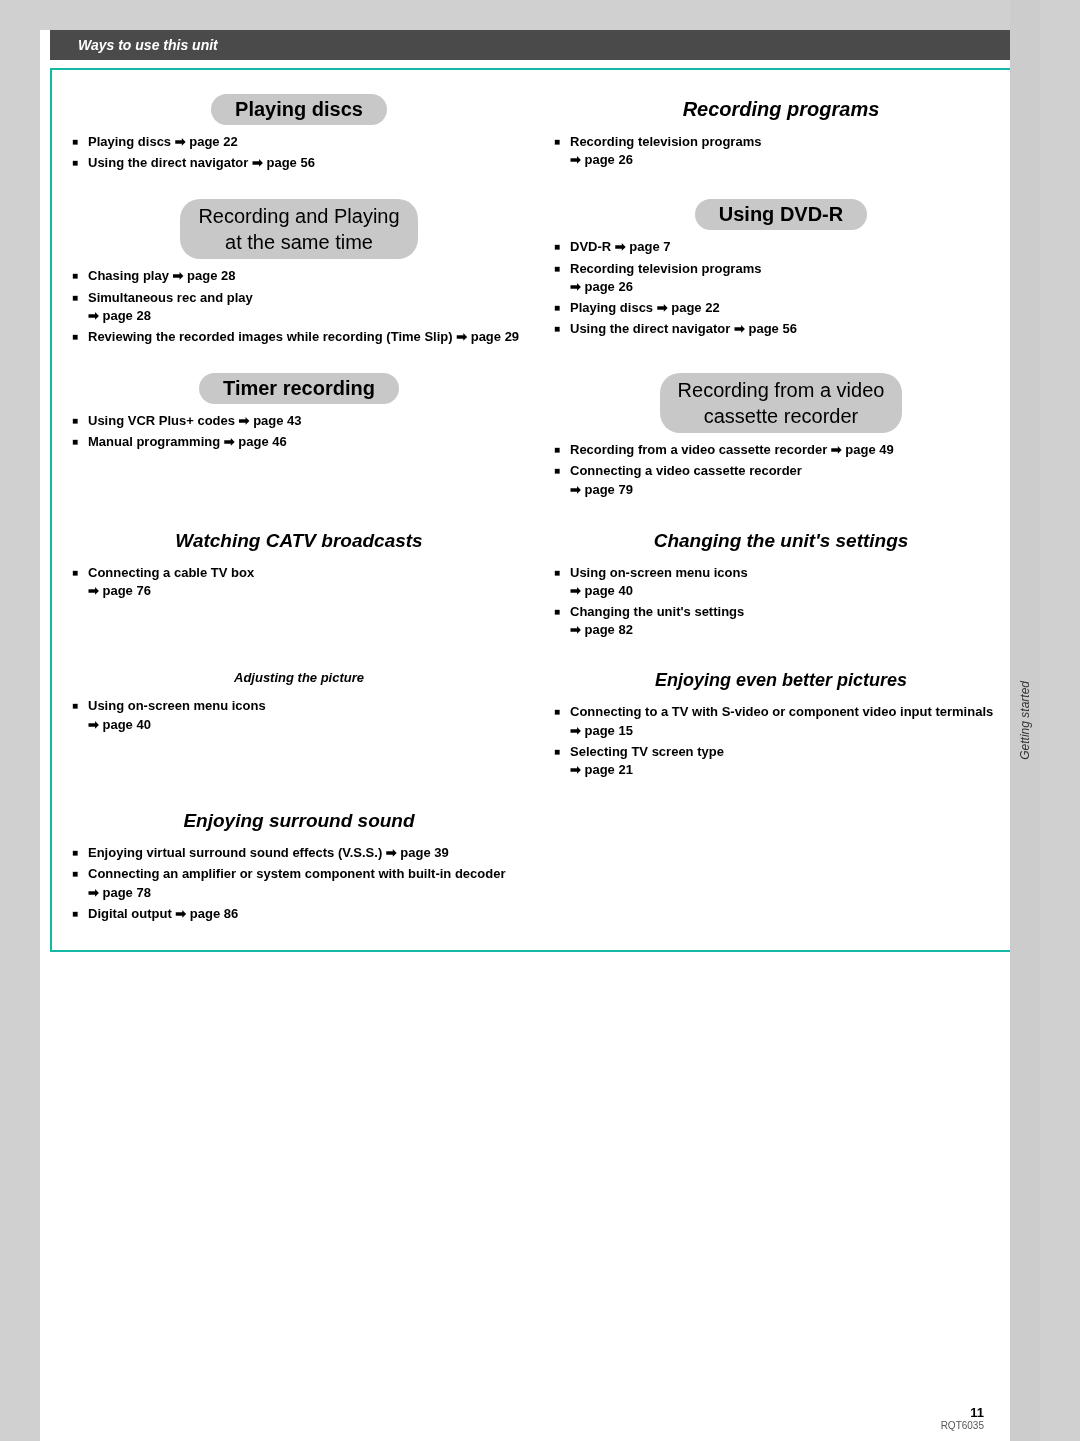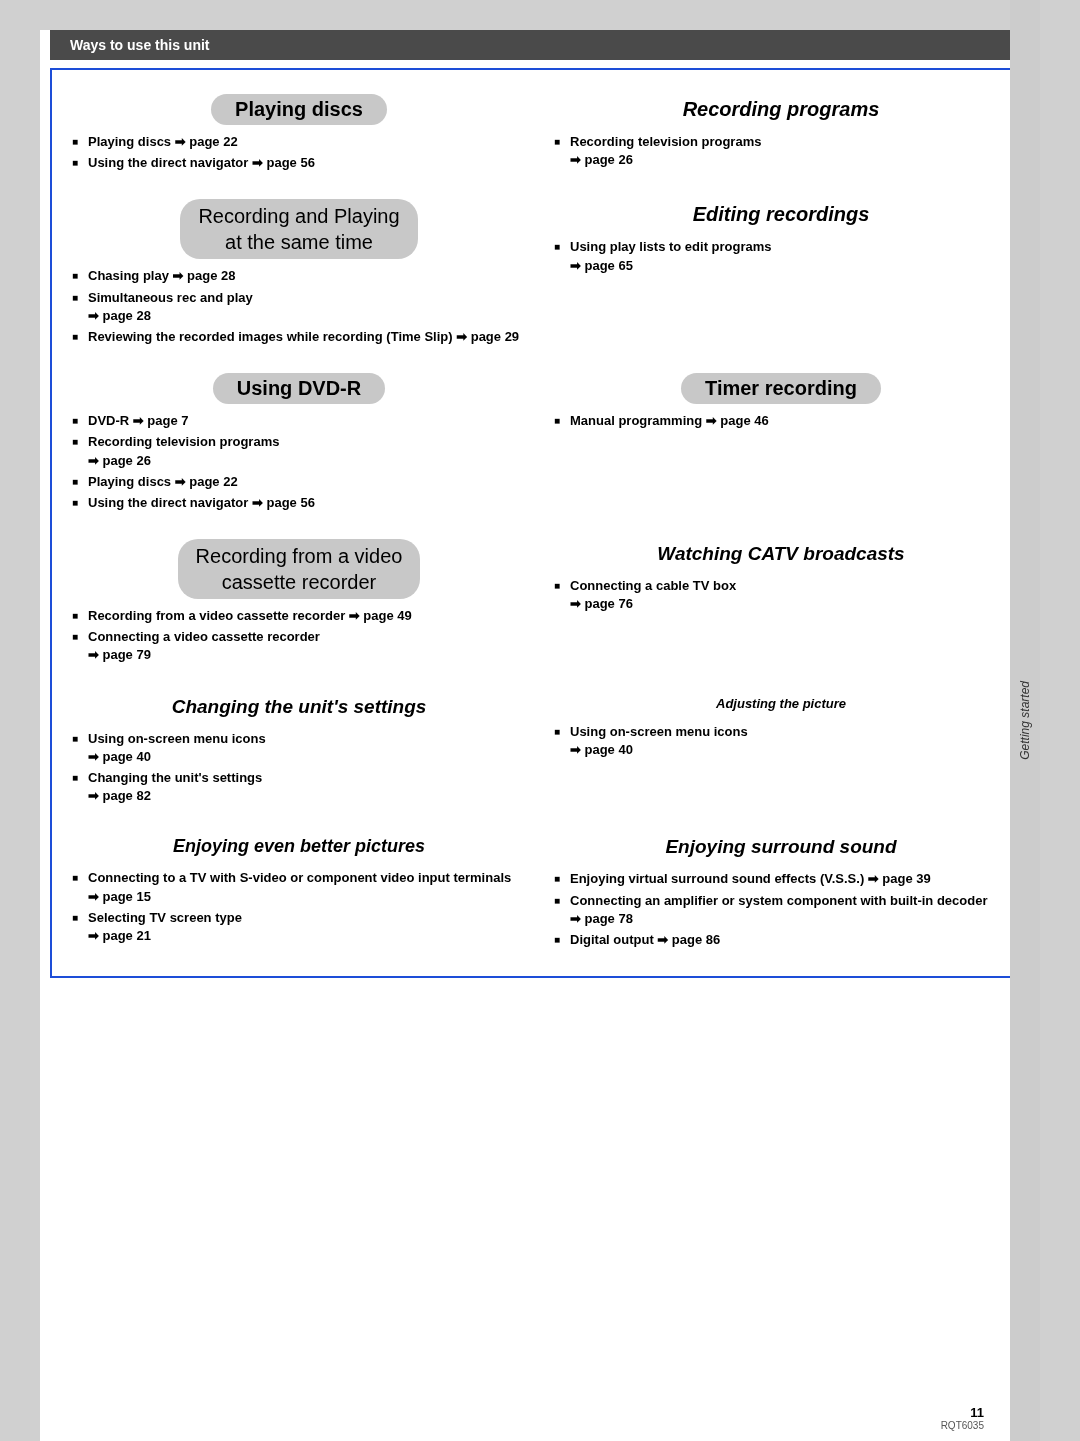--- a/index.html
+++ b/index.html
@@ -17,30 +17,31 @@
       min-height: 1441px;
       position: relative;
     }
     .top-bar {
       background: #d0d0d0;
       height: 30px;
       width: 100%;
     }
     .header-bar {
       background: #4a4a4a;
-      padding: 6px 20px;
+      padding: 6px 28px;
       margin: 0 10px;
+      font-style: italic;
     }
     .header-bar span {
       color: white;
       font-weight: bold;
       font-size: 14px;
     }
     .content-area {
-      border: 2px solid #1d4ed8;
+      border: 2px solid #14b8a6;
       margin: 8px 10px;
       padding: 16px;
       background: white;
       display: grid;
       grid-template-columns: 1fr 1fr;
       gap: 8px 20px;
     }
     .section {
       padding: 8px 0;
     }
@@ -160,46 +161,39 @@
       <div class="section-title-wrap">
         <div class="section-title-two-line">Recording and Playing<br>at the same time</div>
       </div>
       <ul class="section-items">
         <li>Chasing play ➡ page 28</li>
         <li>Simultaneous rec and play<br>➡ page 28</li>
         <li>Reviewing the recorded images while recording (Time Slip) ➡ page 29</li>
       </ul>
     </div>
 
-    <div class="section">
-      <div class="section-title-wrap">
-        <div class="section-title plain" style="background:transparent;">Editing recordings</div>
-      </div>
-      <ul class="section-items">
-        <li>Using play lists to edit programs<br>➡ page 65</li>
-      </ul>
-    </div>
 
     <div class="section">
       <div class="section-title-wrap">
         <div class="section-title">Using DVD-R</div>
       </div>
       <ul class="section-items">
         <li>DVD-R ➡ page 7</li>
         <li>Recording television programs<br>➡ page 26</li>
         <li>Playing discs ➡ page 22</li>
         <li>Using the direct navigator ➡ page 56</li>
       </ul>
     </div>
 
     <div class="section">
       <div class="section-title-wrap">
         <div class="section-title">Timer recording</div>
       </div>
       <ul class="section-items">
+        <li>Using VCR Plus+ codes ➡ page 43</li>
         <li>Manual programming ➡ page 46</li>
       </ul>
     </div>
 
     <div class="section">
       <div class="section-title-wrap">
         <div class="section-title-two-line">Recording from a video<br>cassette recorder</div>
       </div>
       <ul class="section-items">
         <li>Recording from a video cassette recorder ➡ page 49</li>

